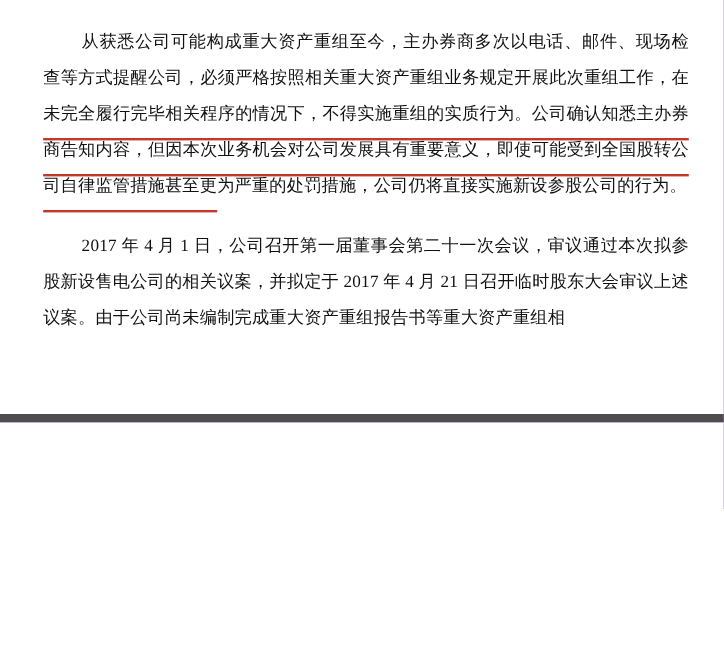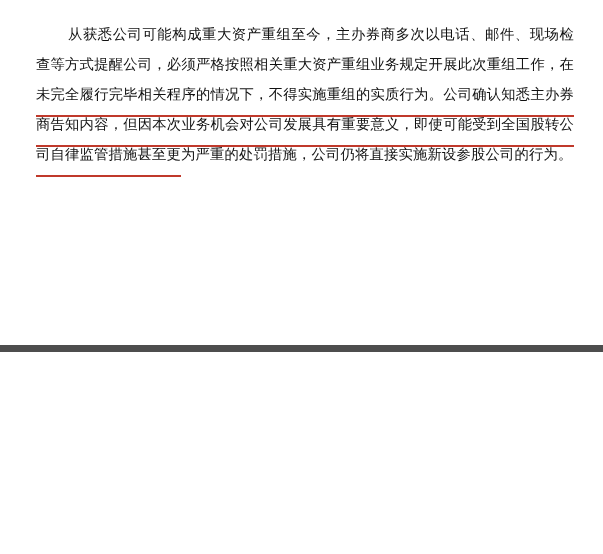--- a/index.html
+++ b/index.html
@@ -12,21 +12,20 @@
     height: 554px;
     overflow: hidden;
     font-family: "Liberation Serif", "DejaVu Serif", serif;
     color: #000000;
   }
   .page {
     position: relative;
     width: 603px;
     height: 554px;
     background: #6d28d9;
-    font-family: Liberation Mono, monospace;
   }
   .doc-section {
     position: absolute;
     left: 0;
     width: 603px;
   }
   .section-top {
     top: 0;
     height: 345px;
     background: #ffffff;
@@ -76,20 +75,21 @@
   .u2 { left: 36px;  top: 145px; width: 538px; }
   .u3 { left: 36px;  top: 175px; width: 145px; }
 </style>
 </head>
 <body>
 
 <div class="page">
 
   <div class="doc-section section-top">
     <p class="para p1">从获悉公司可能构成重大资产重组至今，主办券商多次以电话、邮件、现场检查等方式提醒公司，必须严格按照相关重大资产重组业务规定开展此次重组工作，在未完全履行完毕相关程序的情况下，不得实施重组的实质行为。公司确认知悉主办券商告知内容，但因本次业务机会对公司发展具有重要意义，即使可能受到全国股转公司自律监管措施甚至更为严重的处罚措施，公司仍将直接实施新设参股公司的行为。</p>
+    <p class="para p2">2017 年 4 月 1 日，公司召开第一届董事会第二十一次会议，审议通过本次拟参股新设售电公司的相关议案，并拟定于 2017 年 4 月 21 日召开临时股东大会审议上述议案。由于公司尚未编制完成重大资产重组报告书等重大资产重组相</p>
 
     <div class="underline u1" style="background: rgb(192, 57, 43);"></div>
     <div class="underline u2" style="background: rgb(192, 57, 43);"></div>
     <div class="underline u3" style="background: rgb(192, 57, 43);"></div>
   </div>
 
   <div class="page-gap"></div>
 
   <div class="doc-section section-bottom">
     

